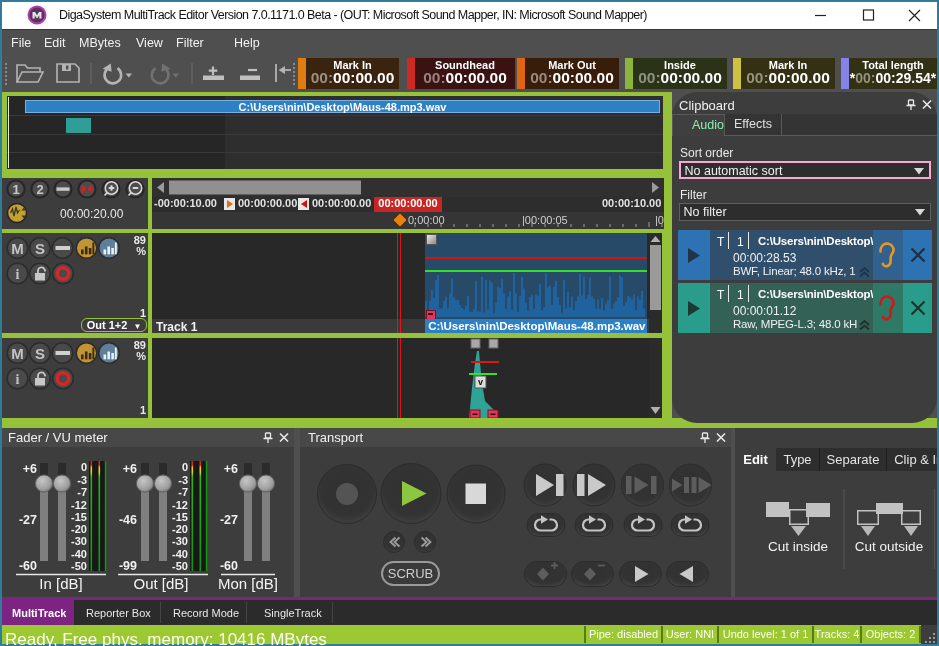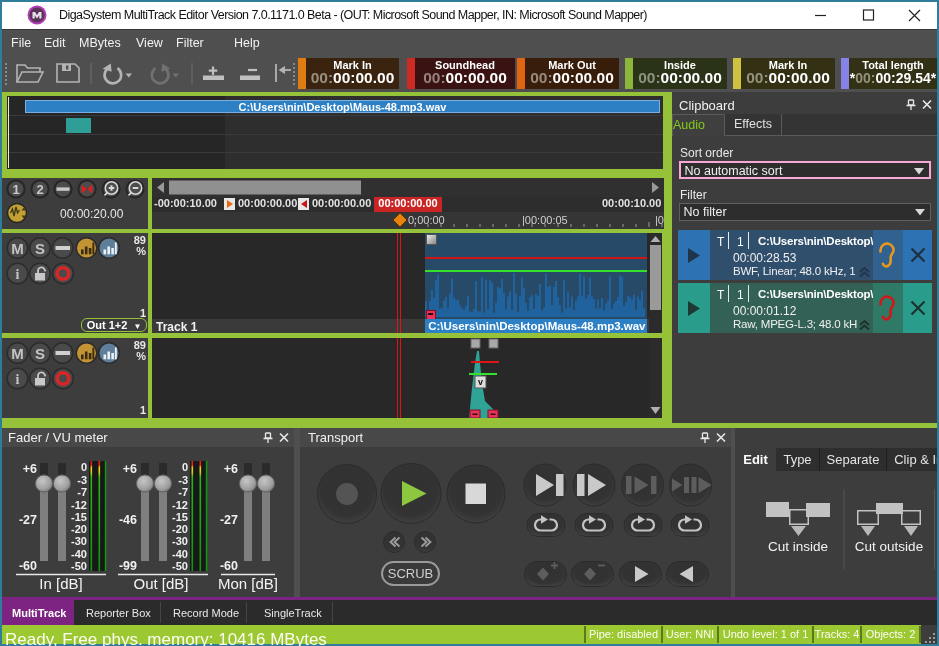--- a/index.html
+++ b/index.html
@@ -352,31 +352,31 @@
 
   <div class="abs" style="left:395px;top:0;width:1px;height:80px;background:#e01414;"></div>
   <div class="abs" style="left:398px;top:0;width:1px;height:80px;background:#e01414;"></div>
 
   <div class="abs" style="left:647px;top:0;width:13px;height:80px;background:#2b2b2b;"></div>
   <svg class="abs" style="left:647px;top:0;" width="13" height="80" viewBox="0 0 13 80">
     <path d="M6.5 76 l-5 -7 h10 z" fill="#b0b0b0"></path>
   </svg>
 </div>
 
-<div id="clipboard" class="abs" style="left:672px;top:92px;width:265px;height:331px;background:#3d3d3d;">
+<div id="clipboard" class="abs" style="left:672px;top:92px;width:265px;height:331px;background:#3d3d3d;border-radius:25px;">
   <div class="abs" style="left:7px;top:6px;font-size:13px;color:#f0f0f0;">Clipboard</div>
   <svg class="abs" style="left:234px;top:7px;" width="26" height="12" viewBox="0 0 26 12">
     <g stroke="#e8e8e8" stroke-width="1.3" fill="none">
       <path d="M2.5 1 h5 M2.5 1 v5 h5 v-5 M0.5 6.5 h9 M5 6.5 v4.5"></path>
       <path d="M17 1.5 l8 8 M25 1.5 l-8 8" stroke-width="1.6"></path>
     </g>
   </svg>
 
   <div class="abs" style="left:0;top:22px;width:265px;height:22px;background:#343434;border-bottom:1px solid #5a5a5a;box-sizing:border-box;"></div>
-  <div class="abs" style="left:0;top:22px;width:53px;height:22px;background:#3f3f3f;border:1px solid #5a5a5a;border-bottom:none;box-sizing:border-box;color:#84cc16;font-size:12.5px;text-align:left;line-height:21px;">Audio</div>
+  <div class="abs" style="left:0;top:22px;width:53px;height:22px;background:#3f3f3f;border:1px solid #5a5a5a;border-bottom:none;box-sizing:border-box;color:#86efac;font-size:12.5px;text-align:right;line-height:21px;">Audio</div>
   <div class="abs" style="left:53px;top:22px;width:57px;height:22px;border-right:1px solid #5a5a5a;box-sizing:border-box;color:#e0e0e0;font-size:12.5px;text-align:center;line-height:21px;">Effects</div>
 
   <div class="abs" style="left:8px;top:54px;font-size:12px;color:#e8e8e8;">Sort order</div>
   <div class="abs" style="left:7px;top:69px;width:252px;height:18px;background:#2d2d2d;border:2px solid #f9a8d4;box-sizing:border-box;color:#f0f0f0;font-size:12.5px;line-height:16px;">&nbsp;No automatic sort
     <svg class="abs" style="right:5px;top:5px;" width="10" height="7">
         <path d="M0 0 h10 l-5 6.5 z" fill="#d8d8d8"></path>
       </svg>
   </div>
   <div class="abs" style="left:8px;top:96px;font-size:12px;color:#e8e8e8;">Filter</div>
   <div class="abs" style="left:7px;top:111px;width:252px;height:18px;background:#2d2d2d;border:1px solid #5f5f5f;box-sizing:border-box;color:#f0f0f0;font-size:12.5px;line-height:16px;">&nbsp;No filter

